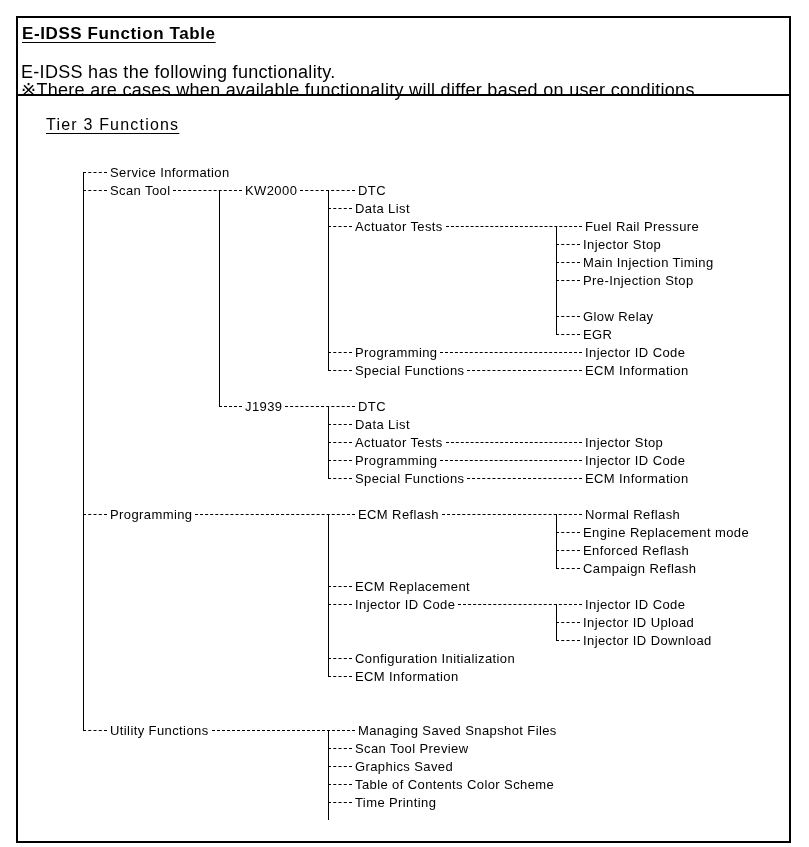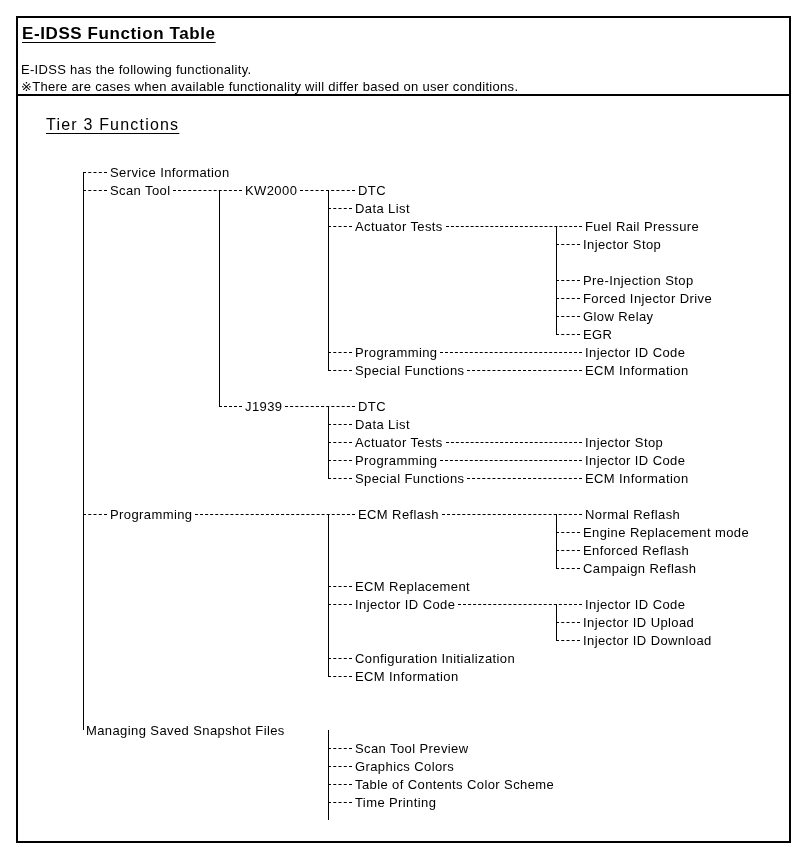--- a/index.html
+++ b/index.html
@@ -3,21 +3,21 @@
 <meta charset="utf-8">
 <style>
   html,body{margin:0;padding:0;background:#fff;}
   #screen{position:relative;width:809px;height:847px;background:#ffffff;
           font-family:"Liberation Sans","DejaVu Sans",sans-serif;color:#000;overflow:hidden;}
   .outer{position:absolute;left:16px;top:16px;width:775px;height:827px;
          border:2px solid #000;box-sizing:border-box;}
   .separator{position:absolute;left:18px;top:94px;width:771px;height:2px;background:#000;}
   .page-title{position:absolute;left:22px;top:24px;font-size:17px;letter-spacing:0.6px;
               text-decoration:underline;text-underline-offset:3px;white-space:nowrap;font-weight:bold;}
-  .intro{position:absolute;font-size:13px;letter-spacing:0.3px;white-space:nowrap;}
+  .intro{position:absolute;font-size:18px;letter-spacing:0.3px;white-space:nowrap;}
   .intro1{left:21px;top:62px;}
   .intro2{left:21px;top:79px;}
   .section-title{position:absolute;left:46px;top:116px;font-size:16px;letter-spacing:1.2px;
                  text-decoration:underline;text-underline-offset:3px;white-space:nowrap;}
   .row{position:absolute;height:18px;display:flex;align-items:center;
        font-size:13px;letter-spacing:0.4px;white-space:nowrap;}
   .seg{display:flex;align-items:center;height:100%;flex:none;}
   .dash{display:block;height:0;border-top:1px dashed #000;}
   .branch{width:24px;flex:none;}
   .fill{flex:1 1 auto;min-width:6px;}
@@ -75,27 +75,27 @@
       <span class="lbl">Actuator Tests</span>
       <i class="dash fill"></i>
     </div>
     <span class="lbl">Fuel Rail Pressure</span>
   </div>
 
   <div class="row" style="left:556px;top:235px">
     <i class="dash branch"></i>
     <span class="lbl">Injector Stop</span>
   </div>
+  <div class="row" style="left:556px;top:253px">
+    <i class="dash branch"></i>
+    <span class="lbl">Main Injection Timing</span>
+  </div>
   <div class="row" style="left:556px;top:271px">
     <i class="dash branch"></i>
     <span class="lbl">Pre-Injection Stop</span>
-  </div>
-  <div class="row" style="left:556px;top:289px">
-    <i class="dash branch"></i>
-    <span class="lbl">Forced Injector Drive</span>
   </div>
   <div class="row" style="left:556px;top:307px">
     <i class="dash branch"></i>
     <span class="lbl">Glow Relay</span>
   </div>
   <div class="row" style="left:556px;top:325px">
     <i class="dash branch"></i>
     <span class="lbl">EGR</span>
   </div>
 
@@ -212,30 +212,35 @@
   <div class="row" style="left:328px;top:649px">
     <i class="dash branch"></i>
     <span class="lbl">Configuration Initialization</span>
   </div>
   <div class="row" style="left:328px;top:667px">
     <i class="dash branch"></i>
     <span class="lbl">ECM Information</span>
   </div>
 
   <div class="row" style="left:83px;top:721px">
+    <div class="seg" style="width:272px">
+      <i class="dash branch"></i>
+      <span class="lbl">Utility Functions</span>
+      <i class="dash fill"></i>
+    </div>
     <span class="lbl">Managing Saved Snapshot Files</span>
   </div>
 
   <div class="row" style="left:328px;top:739px">
     <i class="dash branch"></i>
     <span class="lbl">Scan Tool Preview</span>
   </div>
   <div class="row" style="left:328px;top:757px">
     <i class="dash branch"></i>
-    <span class="lbl">Graphics Colors</span>
+    <span class="lbl">Graphics Saved</span>
   </div>
   <div class="row" style="left:328px;top:775px">
     <i class="dash branch"></i>
     <span class="lbl">Table of Contents Color Scheme</span>
   </div>
   <div class="row" style="left:328px;top:793px">
     <i class="dash branch"></i>
     <span class="lbl">Time Printing</span>
   </div>
 

